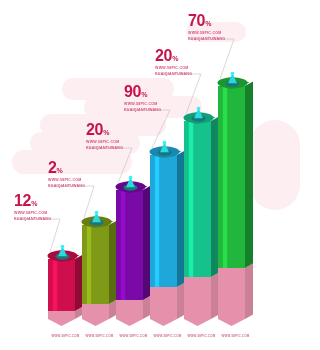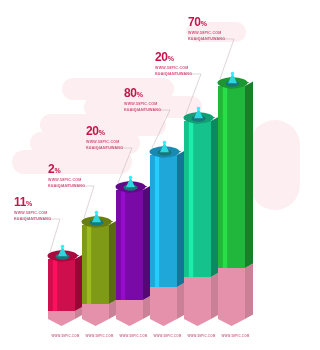--- a/index.html
+++ b/index.html
@@ -18,21 +18,21 @@
   .blob.b5{left:12px;top:150px;width:120px;height:24px;}
   .blob.b6{left:250px;top:120px;width:50px;height:90px;border-radius:45px;}
   .blob.b7{left:186px;top:22px;width:60px;height:20px;}
 
   
   #plot{position:absolute;left:0;top:0;width:300px;height:350px;}
 
   
   .callout{position:absolute;white-space:nowrap;}
   .pct{font-weight:bold;color:#c6144b;line-height:1;letter-spacing:-0.3px;}
-  .pct .num{font-size:12px;}
+  .pct .num{font-size:16px;}
   .pct .sym{font-size:7px;}
   .sub{color:#d4507c;font-size:3.6px;line-height:1.65;letter-spacing:0.25px;
        font-weight:bold;margin-top:2px;}
   .sub div{white-space:nowrap;}
 
   
   .tick{position:absolute;text-align:center;color:#cf6f92;font-size:3px;
         letter-spacing:0.2px;font-weight:bold;white-space:nowrap;}
 </style>
 </head>
@@ -66,21 +66,21 @@
         <polygon points="0,17 27,17 27,69 0,69" fill="#cf0e4d"></polygon>
         <polygon points="27,17 35,12.6 35,64.6 27,69" fill="#910a36"></polygon>
         <polygon points="4.859999999999999,17 9.180000000000001,17 9.180000000000001,69 4.859999999999999,69" fill="#fd115e"></polygon>
         <polygon points="13.5,8 27,12.05 31.4,13.399999999999999 15.9,19.25 11.5,19.700000000000003 0,12.5" fill="#aa0b3f"></polygon>
         <ellipse cx="14.5" cy="13.850000000000001" rx="15" ry="5.58" fill="#aa0b3f"></ellipse>
         <ellipse cx="14.5" cy="14.48" rx="7" ry="3.2" fill="#17777b"></ellipse>
         <polygon points="14.5,4 19,14.3 10,14.3" fill="#2ad8e0"></polygon>
         <circle cx="14.5" cy="4.5" r="1.8" fill="#2ff2fb"></circle>
       </svg>
       <div class="callout" style="left: 14px; top: 193px;">
-        <div class="pct"><span class="num">11</span><span class="sym">%</span></div>
+        <div class="pct"><span class="num">12</span><span class="sym">%</span></div>
         <div class="sub">
           <div>WWW.58PIC.COM</div>
           <div>KUAIQIANTUWANG</div>
         </div>
       </div>
       <div class="tick" style="left: 42px; top: 334px; width: 47px;">WWW.58PIC.COM</div>
       <svg width="37" height="126" style="position:absolute;left:82px;top:208px;overflow:visible">
         <polygon points="0,96 27,96 27,111 13.5,118 0,111" fill="#e691ac"></polygon>
         <polygon points="27,96 35,91.6 35,106.6 27,111" fill="#ca8097"></polygon>
         <polygon points="0,17 27,17 27,96 0,96" fill="#7f9a17"></polygon>
@@ -126,21 +126,21 @@
         <polygon points="0,17 27,17 27,149 0,149" fill="#1ea7d8"></polygon>
         <polygon points="27,17 35,12.6 35,144.6 27,149" fill="#157597"></polygon>
         <polygon points="4.859999999999999,17 9.180000000000001,17 9.180000000000001,149 4.859999999999999,149" fill="#25ccff"></polygon>
         <polygon points="13.5,8 27,12.05 31.4,13.399999999999999 15.9,19.25 11.5,19.700000000000003 0,12.5" fill="#1989b1"></polygon>
         <ellipse cx="14.5" cy="13.850000000000001" rx="15" ry="5.58" fill="#1989b1"></ellipse>
         <ellipse cx="14.5" cy="14.48" rx="7" ry="3.2" fill="#17777b"></ellipse>
         <polygon points="14.5,4 19,14.3 10,14.3" fill="#2ad8e0"></polygon>
         <circle cx="14.5" cy="4.5" r="1.8" fill="#2ff2fb"></circle>
       </svg>
       <div class="callout" style="left: 124px; top: 84px;">
-        <div class="pct"><span class="num">80</span><span class="sym">%</span></div>
+        <div class="pct"><span class="num">90</span><span class="sym">%</span></div>
         <div class="sub">
           <div>WWW.58PIC.COM</div>
           <div>KUAIQIANTUWANG</div>
         </div>
       </div>
       <div class="tick" style="left: 144px; top: 334px; width: 47px;">WWW.58PIC.COM</div>
       <svg width="37" height="230" style="position:absolute;left:184px;top:104px;overflow:visible">
         <polygon points="0,173 27,173 27,215 13.5,222 0,215" fill="#e691ac"></polygon>
         <polygon points="27,173 35,168.6 35,210.6 27,215" fill="#ca8097"></polygon>
         <polygon points="0,17 27,17 27,173 0,173" fill="#16c28c"></polygon>

